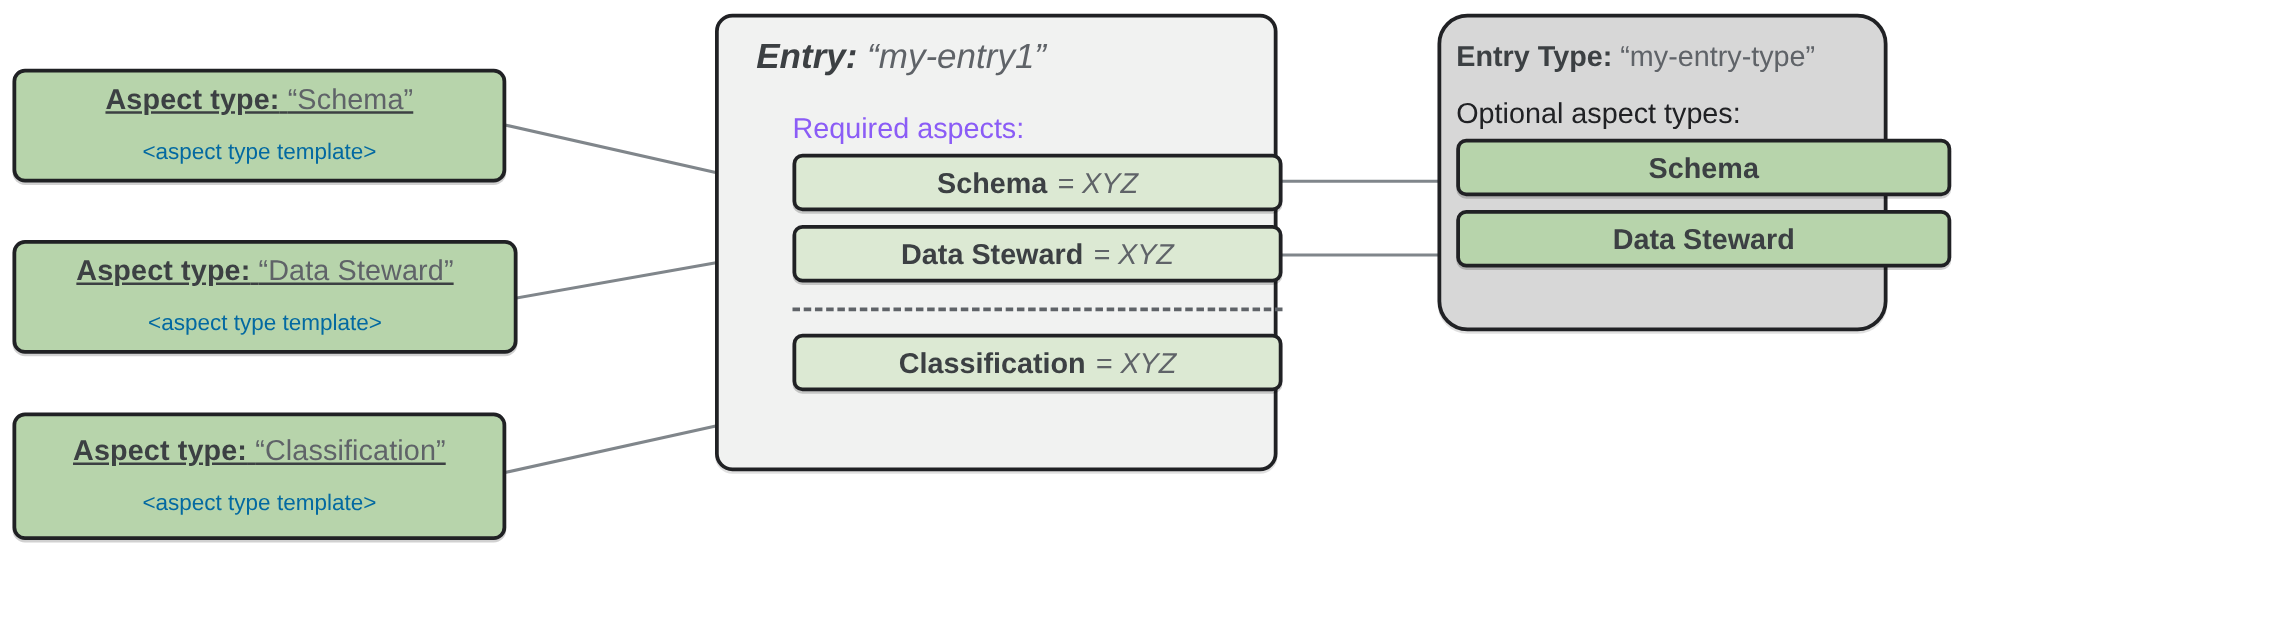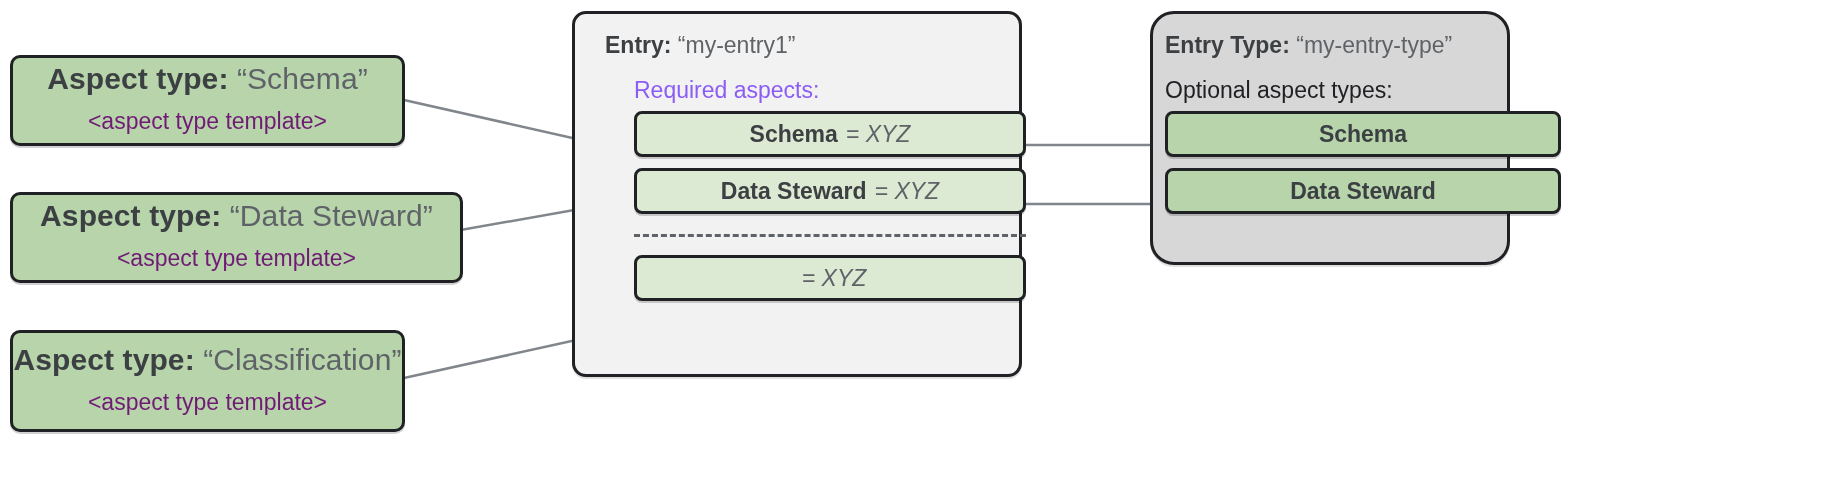--- a/index.html
+++ b/index.html
@@ -41,62 +41,64 @@
     border: 3px solid #202124;
     border-radius: 10px;
     display: flex;
     flex-direction: column;
     align-items: center;
     justify-content: center;
     padding: 8px 10px 10px 10px;
     box-shadow: 0 2px 0 rgba(0,0,0,0.18);
   }
   .aspect-type-card .line1 {
-    font-size: 30px;
+    font-size: 23px;
     line-height: 30px;
     letter-spacing: 0.1px;
     white-space: nowrap;
     margin-bottom: 13px;
+    text-decoration: underline;
   }
   .aspect-type-card .line1 .lbl {
     font-weight: bold;
     color: #3c4043;
   }
   .aspect-type-card .line1 .val {
     font-weight: normal;
     color: #5f6368;
   }
   .aspect-type-card .line2 {
-    font-size: 23px;
+    font-size: 18px;
     line-height: 28px;
     font-weight: normal;
-    color: #701a75;
+    color: #0369a1;
     white-space: nowrap;
   }
 
   
   #entry-panel {
     position: absolute;
     z-index: 2;
     box-sizing: border-box;
     left: 572px;
     top: 11px;
     width: 450px;
     height: 366px;
     background: #f1f2f1;
     border: 3px solid #202124;
     border-radius: 14px;
     padding: 16px 25px 18px 30px;
     box-shadow: 0 2px 0 rgba(0,0,0,0.12);
   }
   #entry-panel .panel-title {
-    font-size: 23px;
+    font-size: 28px;
     line-height: 30px;
     white-space: nowrap;
-    margin-bottom: 16px;
+    margin-bottom: 28px;
+    font-style: italic;
   }
   #entry-panel .panel-title .lbl { font-weight: bold; color: #3c4043; }
   #entry-panel .panel-title .val { font-weight: normal; color: #5f6368; }
   #entry-panel .section-label {
     font-size: 23px;
     line-height: 28px;
     color: #8b5cf6;
     font-weight: normal;
     margin-left: 29px;
     margin-bottom: 7px;
@@ -205,21 +207,21 @@
   </svg>
 
   <div class="aspect-type-card" style="left:10px; top:55px; width:395px; height:91px;">
     <div class="line1">
       <span class="lbl">Aspect type:</span>
       <span class="val">“Schema”</span>
     </div>
     <div class="line2">&lt;aspect type template&gt;</div>
   </div>
 
-  <div class="aspect-type-card" style="left:10px; top:192px; width:453px; height:91px;">
+  <div class="aspect-type-card" style="left:10px; top:192px; width:404px; height:91px;">
     <div class="line1">
       <span class="lbl">Aspect type:</span>
       <span class="val">“Data Steward”</span>
     </div>
     <div class="line2">&lt;aspect type template&gt;</div>
   </div>
 
   <div class="aspect-type-card" style="left:10px; top:330px; width:395px; height:102px;">
     <div class="line1">
       <span class="lbl">Aspect type:</span>
@@ -243,20 +245,21 @@
 
     <div class="aspect-row">
       <span class="aname">Data Steward</span>
       <span class="aval">= XYZ</span>
     </div>
 
     <div id="entry-divider"></div>
 
 
     <div class="aspect-row">
+      <span class="aname">Classification</span>
       <span class="aval">= XYZ</span>
     </div>
   </div>
 
   <div id="entry-type-panel">
     <div class="panel-title">
       <span class="lbl">Entry Type:</span>
       <span class="val">“my-entry-type”</span>
     </div>
 

